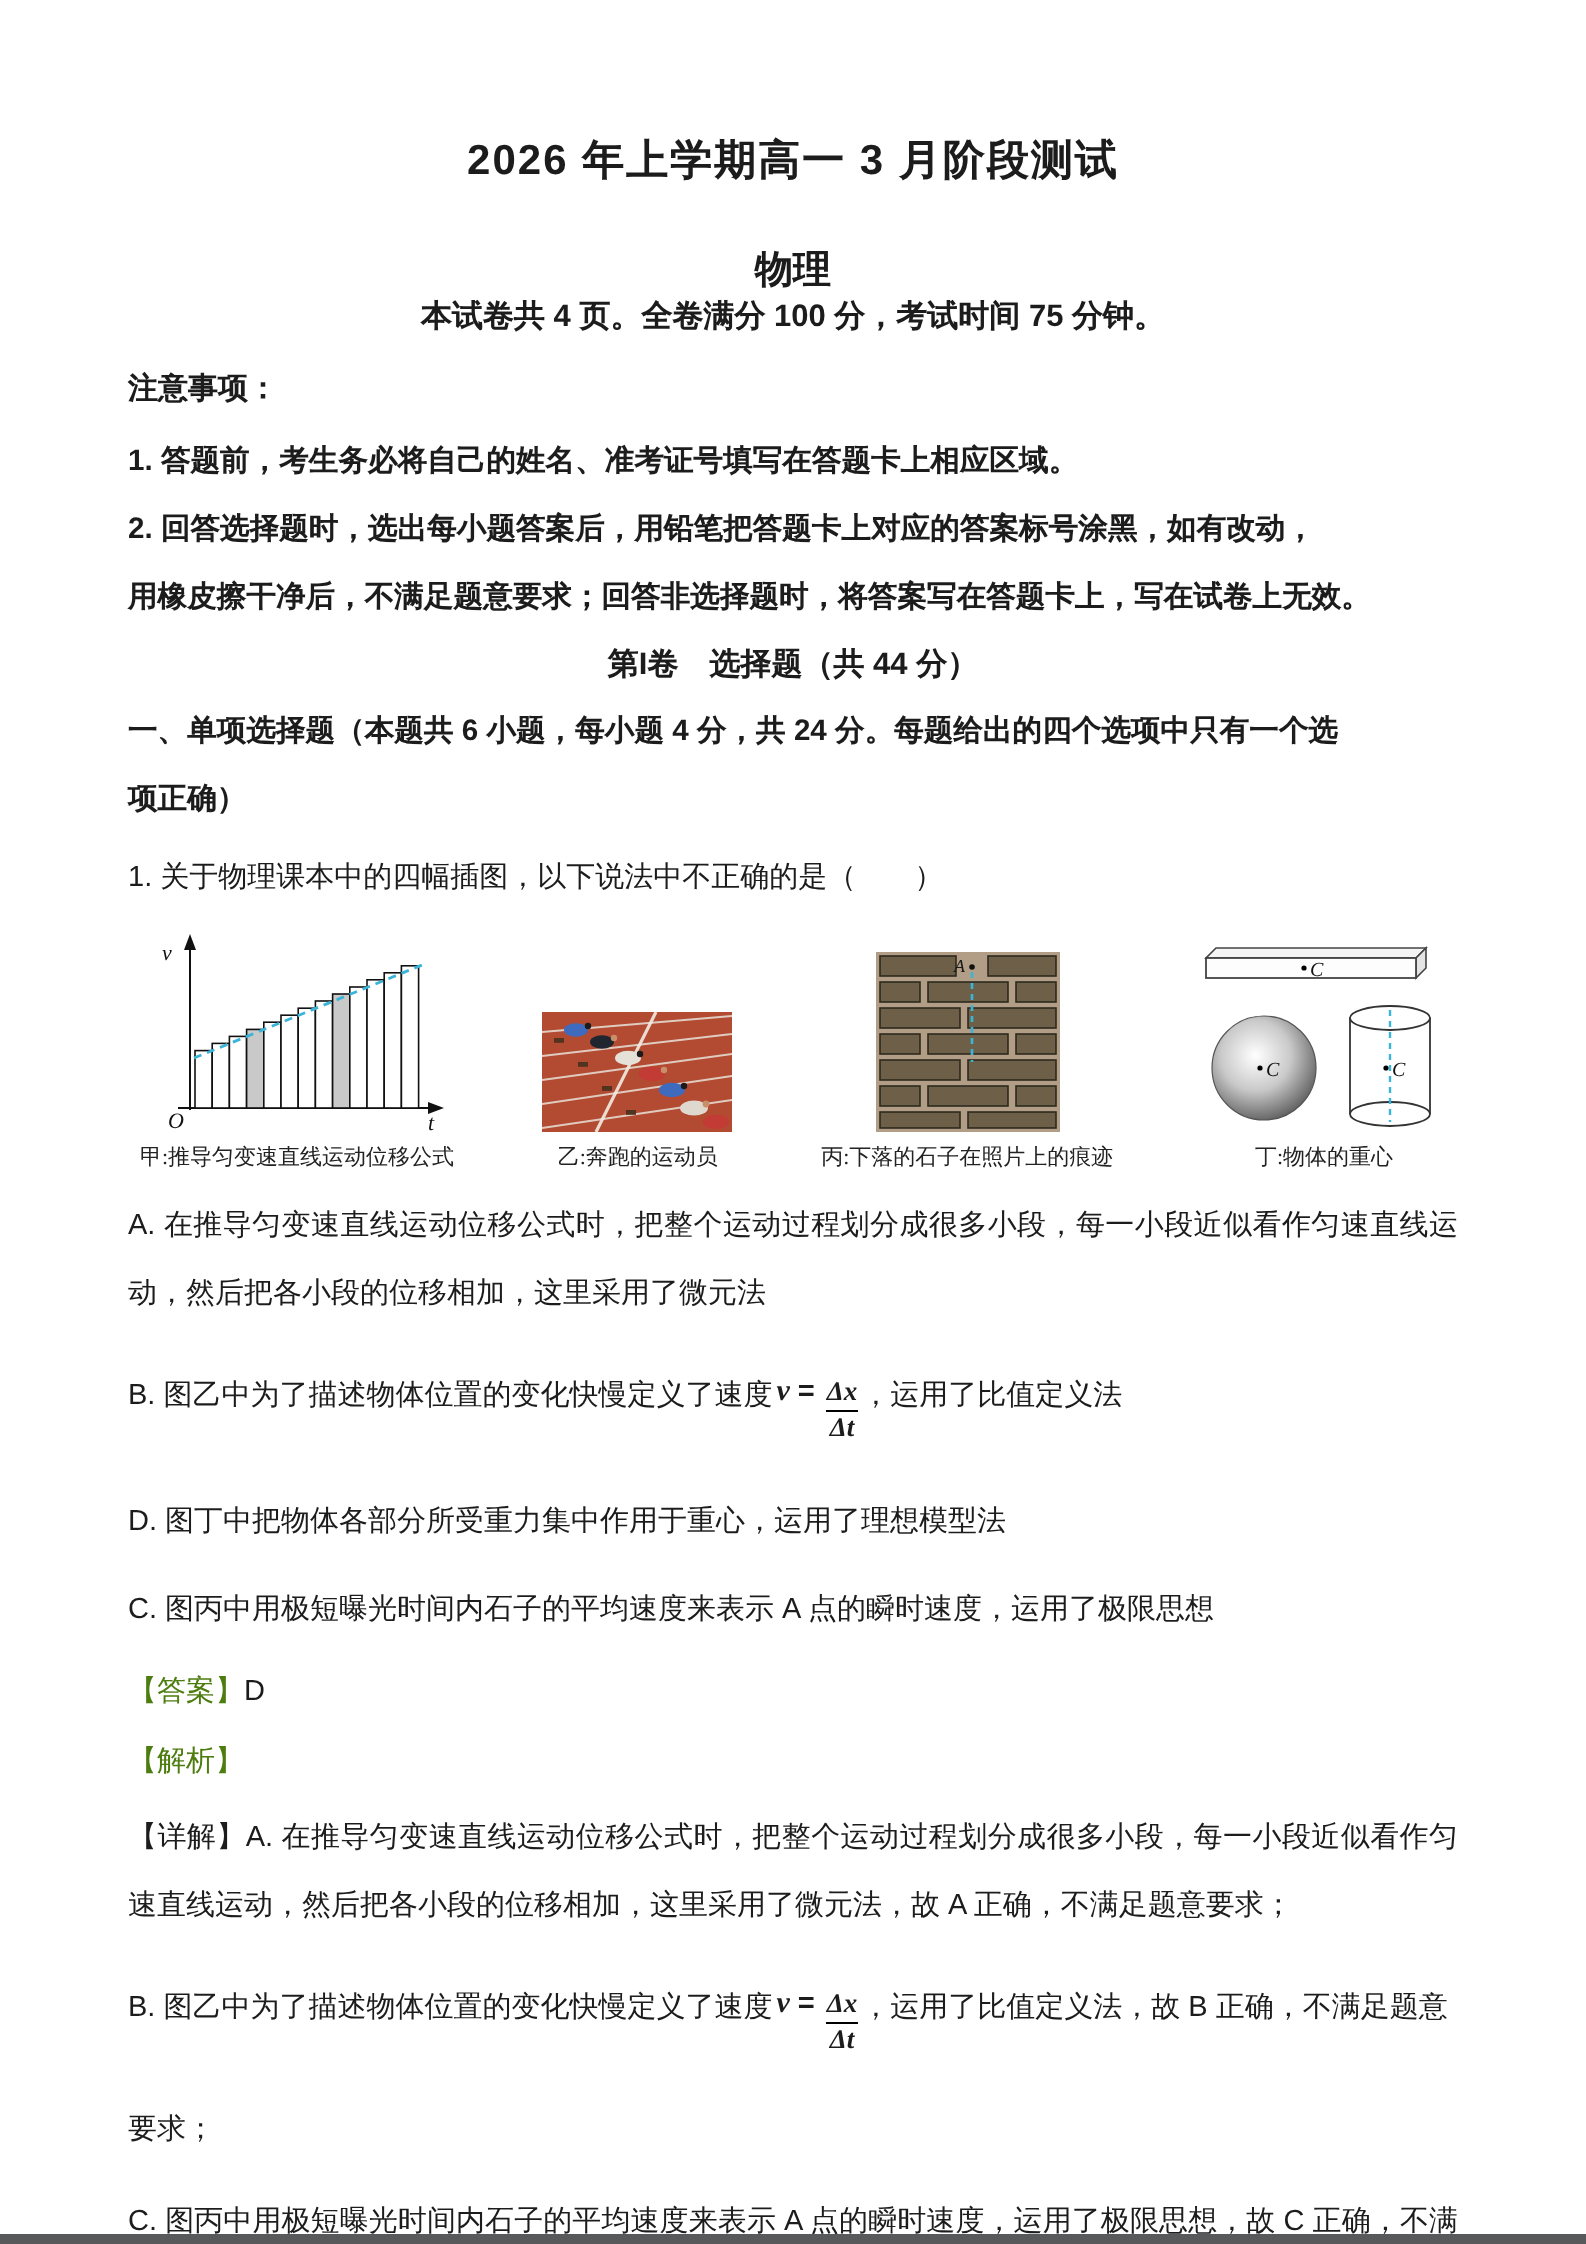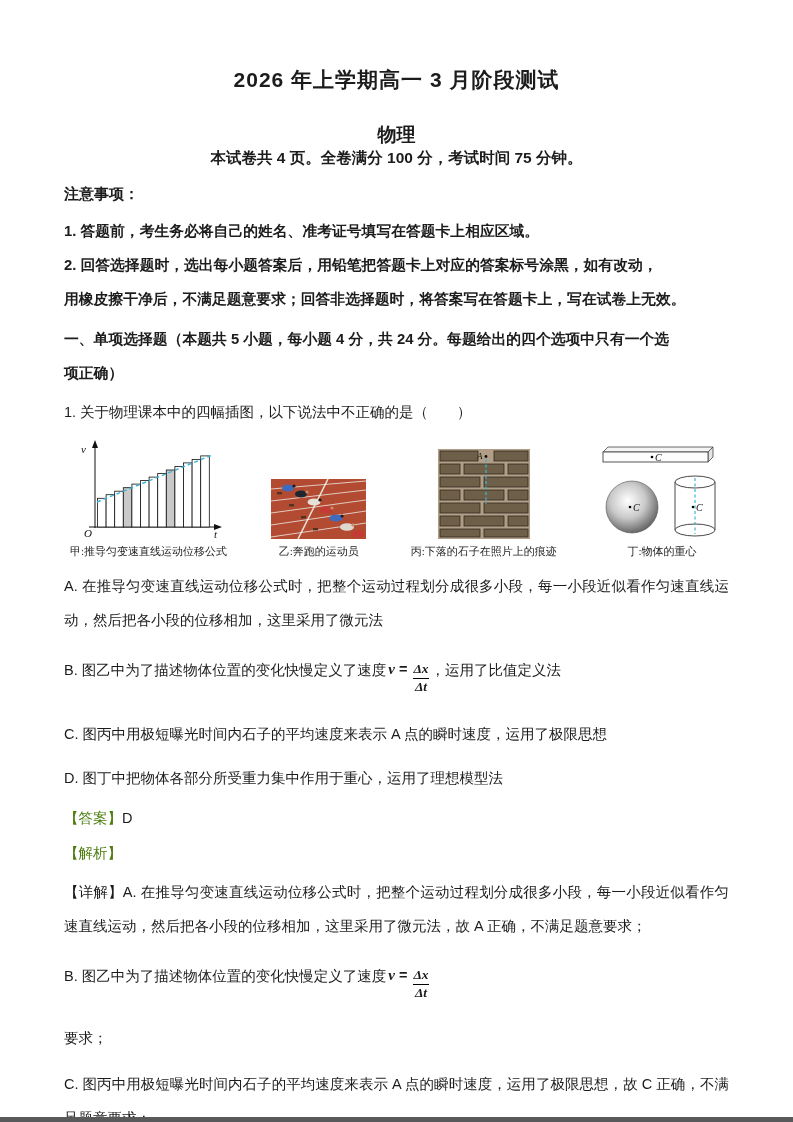--- a/index.html
+++ b/index.html
@@ -46,21 +46,22 @@
 
   <div class="title">2026 年上学期高一 3 月阶段测试</div>
   <div class="subject">物理</div>
   <div class="exam-info">本试卷共 4 页。全卷满分 100 分，考试时间 75 分钟。</div>
 
   <div class="notice-label">注意事项：</div>
   <div class="notice first">1. 答题前，考生务必将自己的姓名、准考证号填写在答题卡上相应区域。</div>
   <div class="notice">2. 回答选择题时，选出每小题答案后，用铅笔把答题卡上对应的答案标号涂黑，如有改动，</div>
   <div class="notice">用橡皮擦干净后，不满足题意要求；回答非选择题时，将答案写在答题卡上，写在试卷上无效。</div>
 
-  <div class="type-header"><span>一、单项选择题（本题共 5 小题，每小题 4 分，共 24 分。每题给出的四个选项中只有一个选</span><br><span>项正确）</span></div>
+  <div class="part-header">第I卷　选择题（共 44 分）</div>
+  <div class="type-header"><span>一、单项选择题（本题共 6 小题，每小题 4 分，共 24 分。每题给出的四个选项中只有一个选</span><br><span>项正确）</span></div>
 
   <div class="stem">1. 关于物理课本中的四幅插图，以下说法中不正确的是（　　）</div>
 
   <div class="figures-row">
 
     <div class="figure">
       <svg width="152" height="100" viewBox="0 0 152 100">
         <line x1="22" y1="6" x2="22" y2="89" stroke="#111" stroke-width="1"></line>
         <polygon points="19,9 22,1 25,9" fill="#111"></polygon>
         <line x1="16" y1="88" x2="147" y2="88" stroke="#111" stroke-width="1"></line>
@@ -188,22 +189,22 @@
     <span>B. 图乙中为了描述物体位置的变化快慢定义了速度</span>
       <span class="mvar">v</span>
       <span class="meq">=</span>
       <span class="frac">
         <span class="num">Δx</span>
         <span class="den">Δt</span>
       </span>
       <span>，运用了比值定义法</span>
   </div>
 
+  <div class="para opt">D. 图丁中把物体各部分所受重力集中作用于重心，运用了理想模型法</div>
   <div class="para opt">C. 图丙中用极短曝光时间内石子的平均速度来表示 A 点的瞬时速度，运用了极限思想</div>
-  <div class="para opt">D. 图丁中把物体各部分所受重力集中作用于重心，运用了理想模型法</div>
 
   <div class="answer-line">
     <span class="blue">【答案】</span><span>D</span>
   </div>
 
   <div class="analysis-line">
     <span class="blue">【解析】</span>
   </div>
 
   <div class="para detail">
@@ -211,20 +212,21 @@
   </div>
 
   <div class="formula-line">
     <span>B. 图乙中为了描述物体位置的变化快慢定义了速度</span>
       <span class="mvar">v</span>
       <span class="meq">=</span>
       <span class="frac">
         <span class="num">Δx</span>
         <span class="den">Δt</span>
       </span>
+      <span>，运用了比值定义法，故 B 正确，不满足题意</span>
   </div>
 
   <div class="para" style="margin-top:8px;">要求；</div>
 
   <div class="para detail">C. 图丙中用极短曝光时间内石子的平均速度来表示 A 点的瞬时速度，运用了极限思想，故 C 正确，不满足题意要求；</div>
 
 </div>
 
 <div class="bottom-bar"></div>
 

